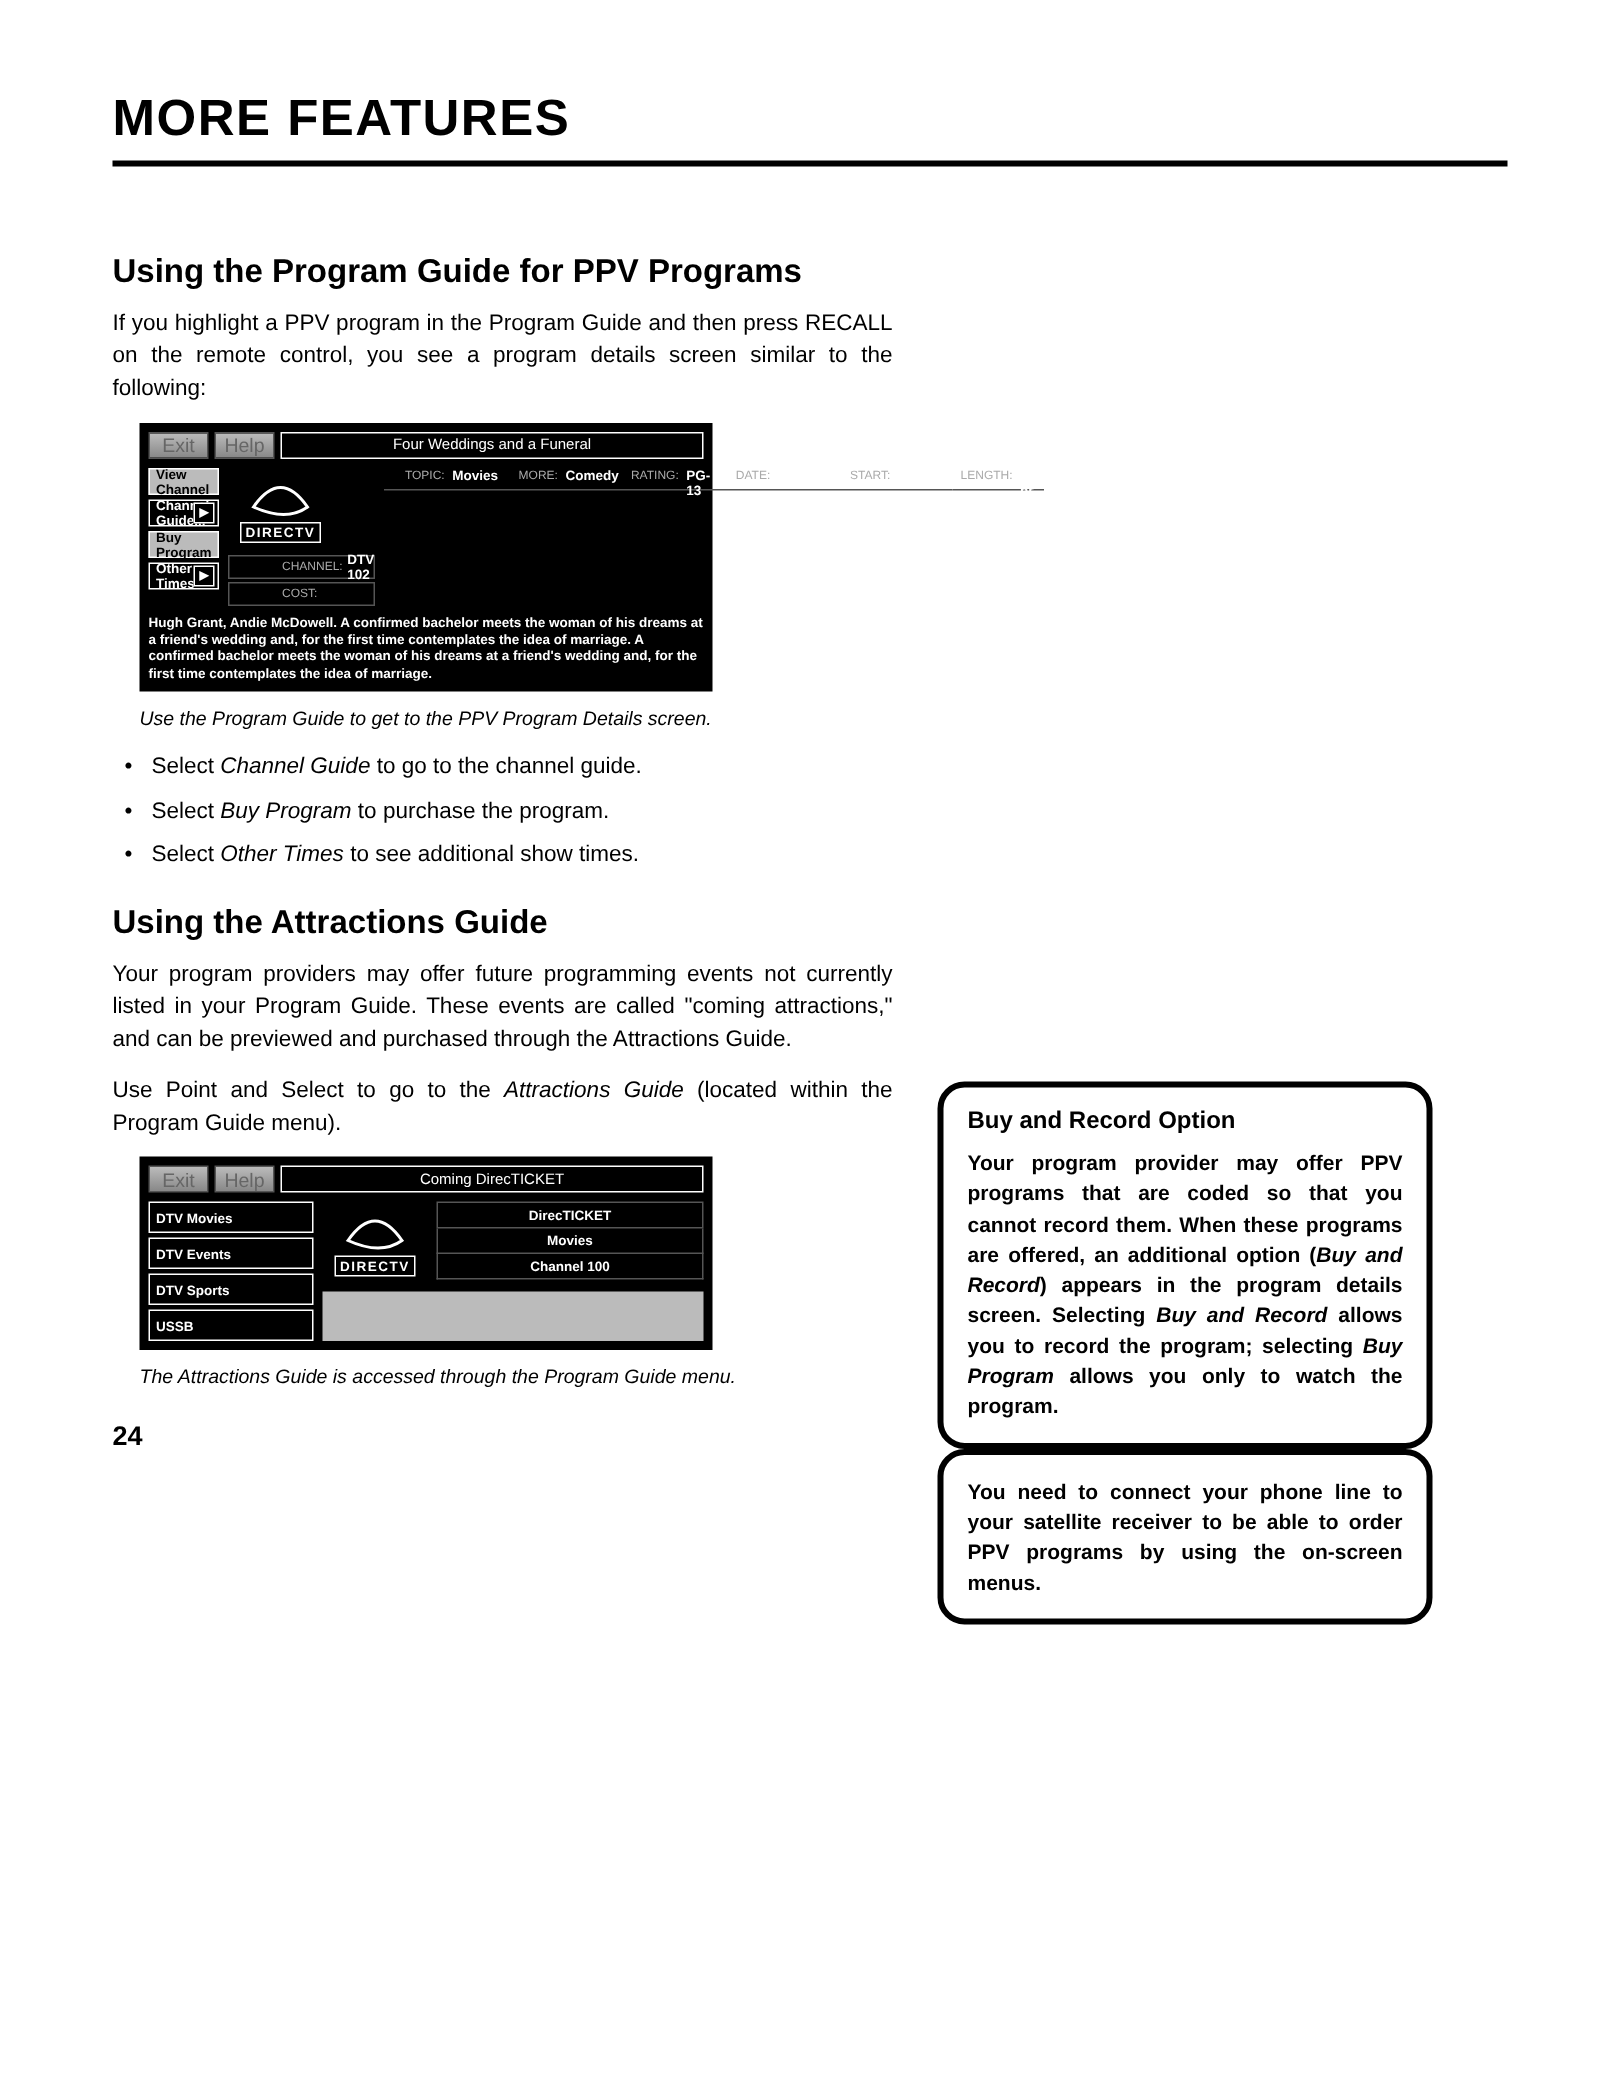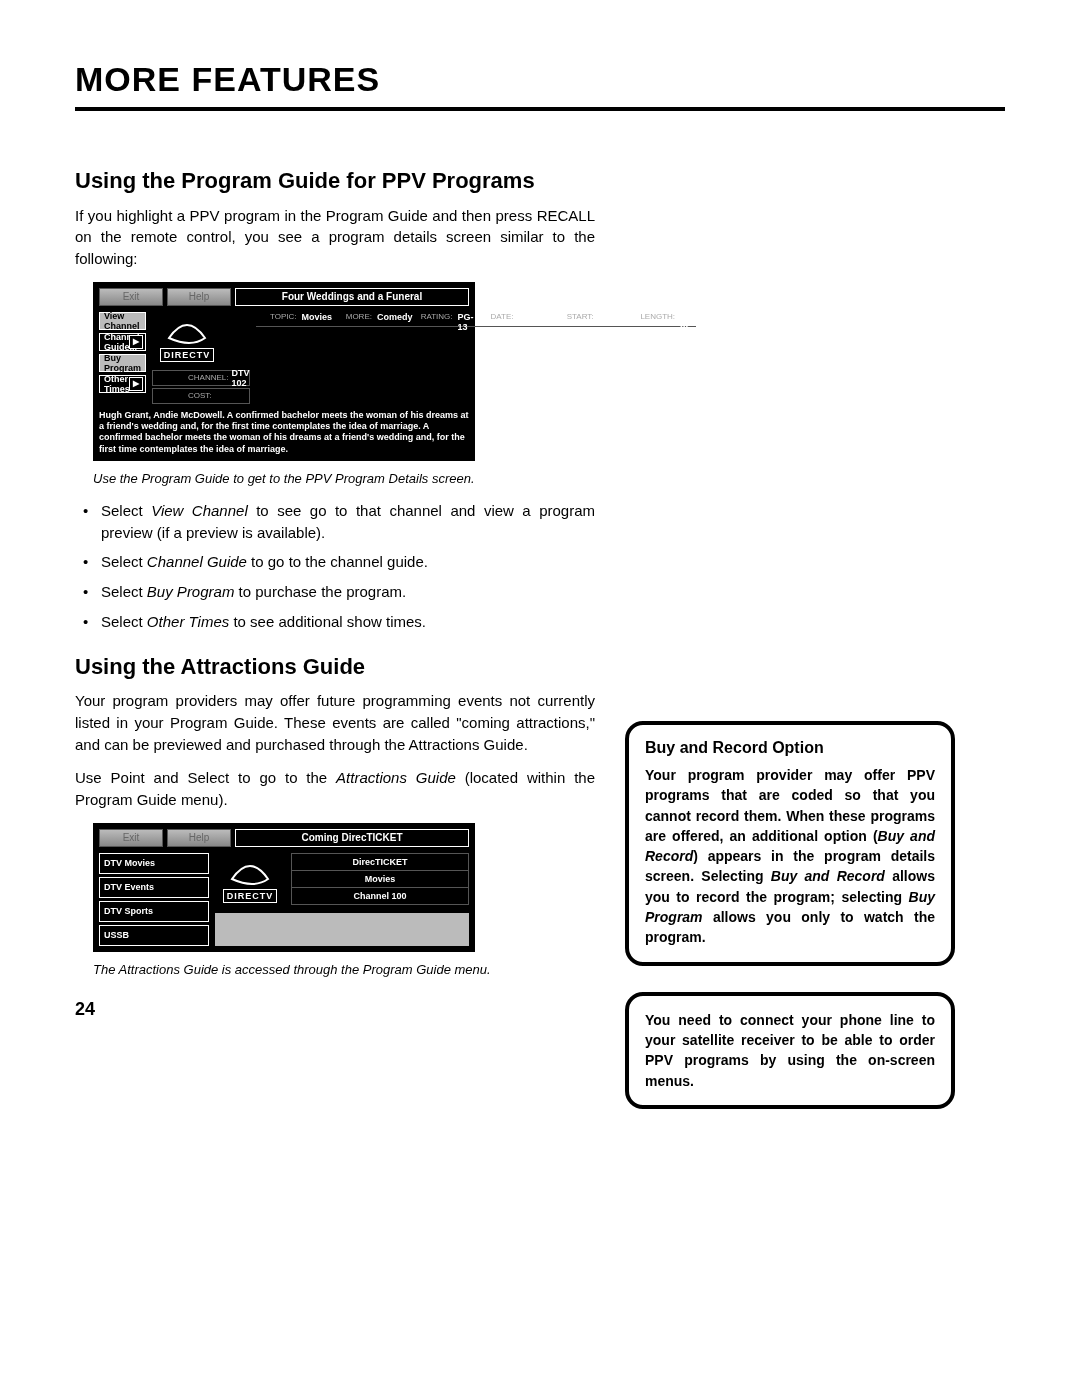--- a/index.html
+++ b/index.html
@@ -73,37 +73,37 @@
     font-size: 10px;
     position: relative;
   }
   .ss-topbar {
     display: flex;
     gap: 4px;
     margin-bottom: 6px;
   }
   .ss-topbtn {
     flex: 0 0 auto;
-    width: 64px;
+    width: 40px;
     height: 18px;
     background: linear-gradient(#bbb,#888);
     color: #666;
-    font-size: 10px;
+    font-size: 13px;
     display: flex;
     align-items: center;
     justify-content: center;
     border: 1px solid #555;
     box-sizing: border-box;
   }
   .ss-titlebar {
     flex: 1;
     height: 18px;
     background: #000;
     color: #fff;
-    font-weight: bold;
+    font-weight: normal;
     font-size: 10px;
     display: flex;
     align-items: center;
     justify-content: center;
     border: 1px solid #fff;
     box-sizing: border-box;
   }
   .ss-body {
     display: flex;
     gap: 6px;
@@ -181,21 +181,20 @@
     align-items:flex-start;
   }
   .side-col {
     width: 330px;
     margin-top: 10px;
   }
   .side-box {
     border: 4px solid #000;
     border-radius: 18px;
     padding: 14px 16px;
-    margin-bottom: 26px;
   }
   .side-box h3 {
     font-size: 16px;
     font-weight: 900;
     margin: 0 0 8px 0;
   }
   .side-box p {
     font-size: 14px;
     font-weight: bold;
     line-height: 1.45;
@@ -287,23 +286,20 @@
               </div>
           </div>
         </div>
       </div>
       <div class="ss-desc">Hugh Grant, Andie McDowell. A confirmed bachelor meets the woman of his dreams at a friend's wedding and, for the first time contemplates the idea of marriage. A confirmed bachelor meets the woman of his dreams at a friend's wedding and, for the first time contemplates the idea of marriage.</div>
     </div>
 
     <p class="caption">Use the Program Guide to get to the PPV Program Details screen.</p>
 
     <ul class="bullets">
-      <li>
-        <span>Select </span><span class="em">View Channel</span><span> to see go to that channel and view a program preview (if a preview is available).</span>
-      </li>
       <li>
         <span>Select </span><span class="em">Channel Guide</span><span> to go to the channel guide.</span>
       </li>
       <li>
         <span>Select </span><span class="em">Buy Program</span><span> to purchase the program.</span>
       </li>
       <li>
         <span>Select </span><span class="em">Other Times</span><span> to see additional show times.</span>
       </li>
     </ul>

